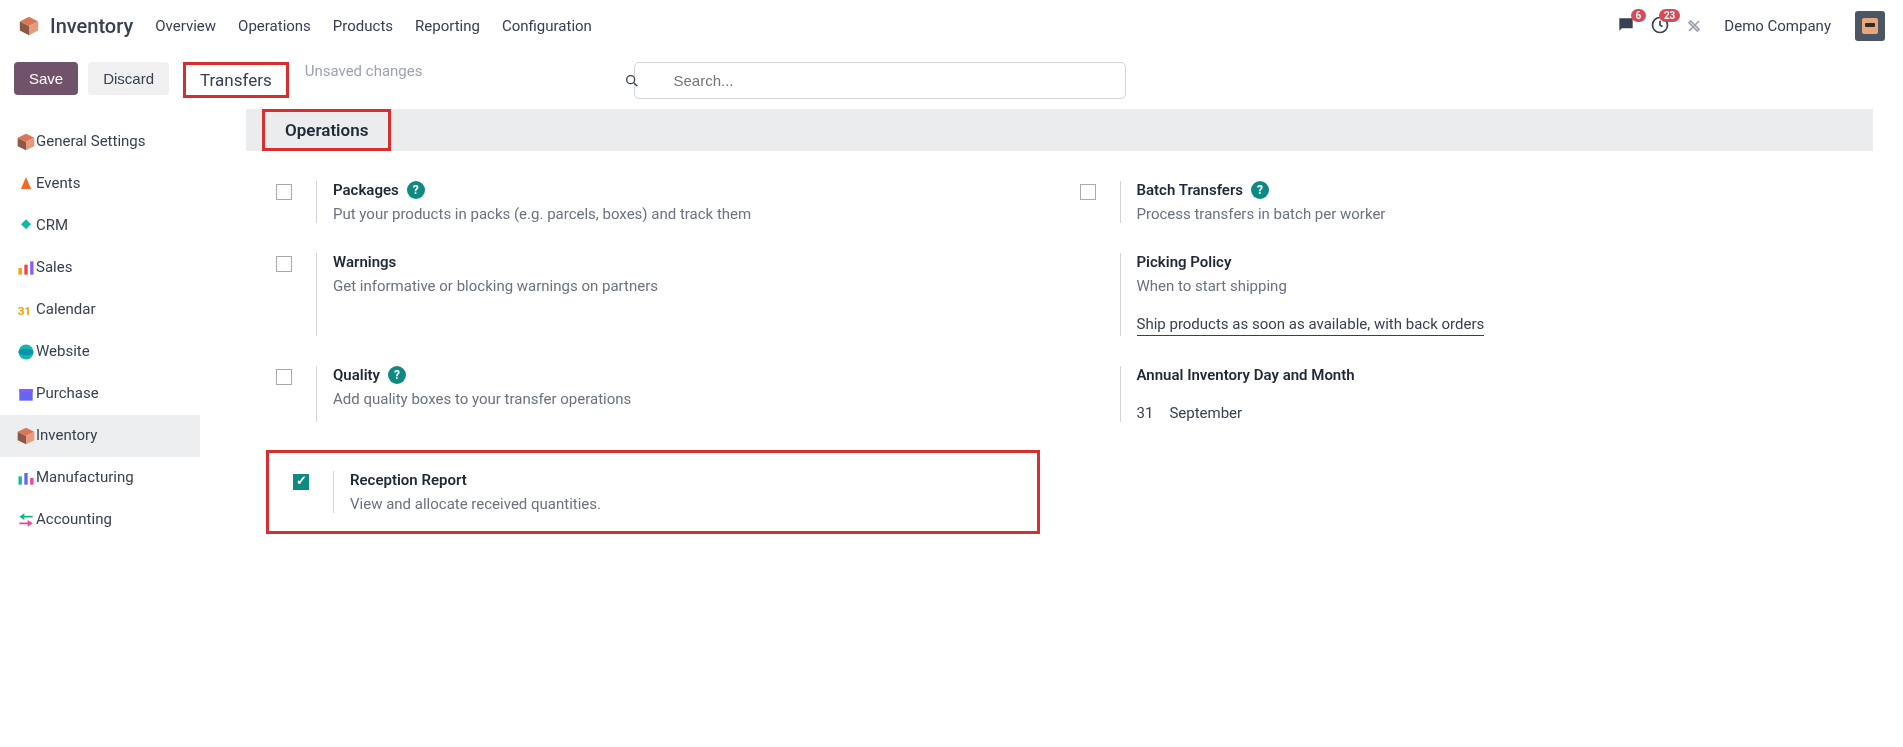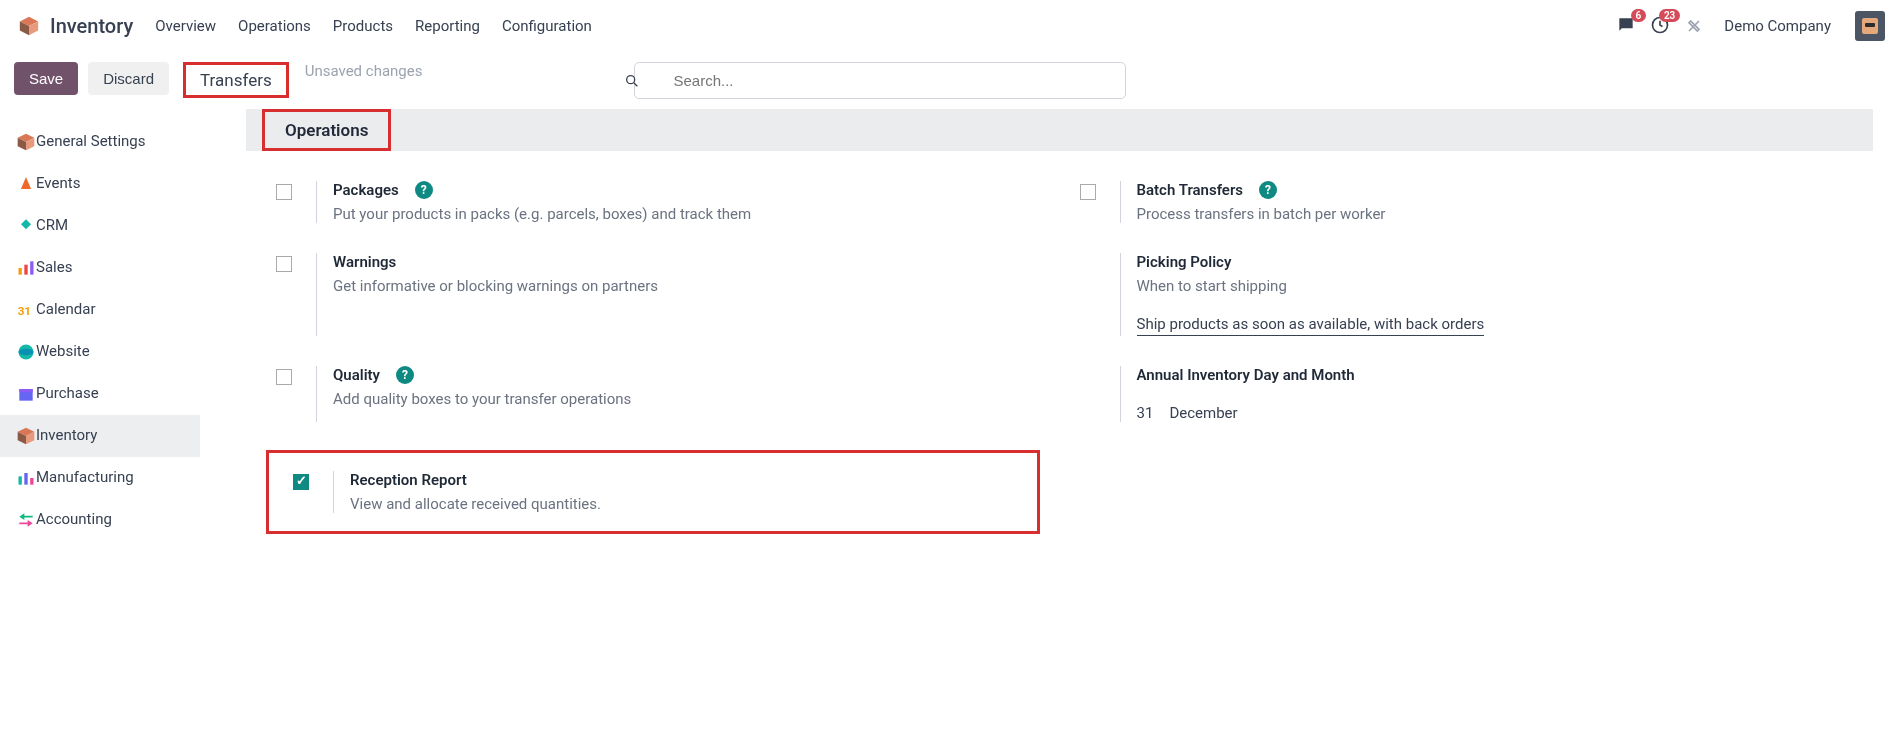--- a/index.html
+++ b/index.html
@@ -35,21 +35,21 @@
 .section-title-box { border: 3px solid #d72f2f; padding: 8px 20px; font-size: 17px; font-weight: 600; color: #1f2937; margin-left: -4px; }
 
 .settings-grid { display: grid; grid-template-columns: 1fr 1fr; column-gap: 40px; padding: 0 30px; }
 .setting-row { display: flex; padding: 10px 0 20px; }
 .check-col { width: 40px; padding-top: 3px; }
 .checkbox { width: 16px; height: 16px; border: 1px solid #aaa; background: #fff; cursor: pointer; display: block; }
 .checkbox.checked { background: #0f8a83; border-color: #0f8a83; position: relative; }
 .checkbox.checked::after { content: "✓"; position: absolute; top: -2px; left: 2px; color: #fff; font-size: 13px; font-weight: bold; }
 .divider { width: 1px; background: #d1d5db; margin-right: 16px; align-self: stretch; }
 .setting-body { flex: 1; }
-.setting-title { font-size: 15px; font-weight: 600; color: #1f2937; margin-bottom: 6px; display: flex; align-items: center; gap: 16px; }
+.setting-title { font-size: 15px; font-weight: 600; color: #1f2937; margin-bottom: 6px; display: flex; align-items: center; gap: 8px; }
 .setting-desc { font-size: 15px; color: #6b7280; }
 .help-icon { width: 18px; height: 18px; background: #0f8a83; border-radius: 50%; color: #fff; font-size: 12px; font-weight: bold; display: inline-flex; align-items: center; justify-content: center; }
 .link-underline { border-bottom: 1px solid #374151; padding-bottom: 2px; display: inline-block; margin-top: 20px; font-size: 15px; color: #374151; cursor: pointer; }
 .inventory-day { margin-top: 20px; display: flex; gap: 16px; font-size: 15px; color: #374151; }
 .highlight-box { border: 3px solid #d72f2f; padding: 18px 24px; margin-left: -10px; margin-top: 8px; }
 .sidebar-scroll { width: 16px; }
 </style>
 </head>
 <body>
 
@@ -263,21 +263,21 @@
 
       <div class="setting-row">
         <div class="check-col"></div>
         <div class="divider"></div>
         <div class="setting-body">
           <div class="setting-title">
             <span>Annual Inventory Day and Month</span>
           </div>
           <div class="inventory-day">
             <span>31</span>
-            <span>December</span>
+            <span>September</span>
           </div>
         </div>
       </div>
 
       <div class="highlight-box">
         <div class="setting-row" style="padding:0;">
           <div class="check-col">
               <span class="checkbox checked"></span>
             </div>
           <div class="divider"></div>

